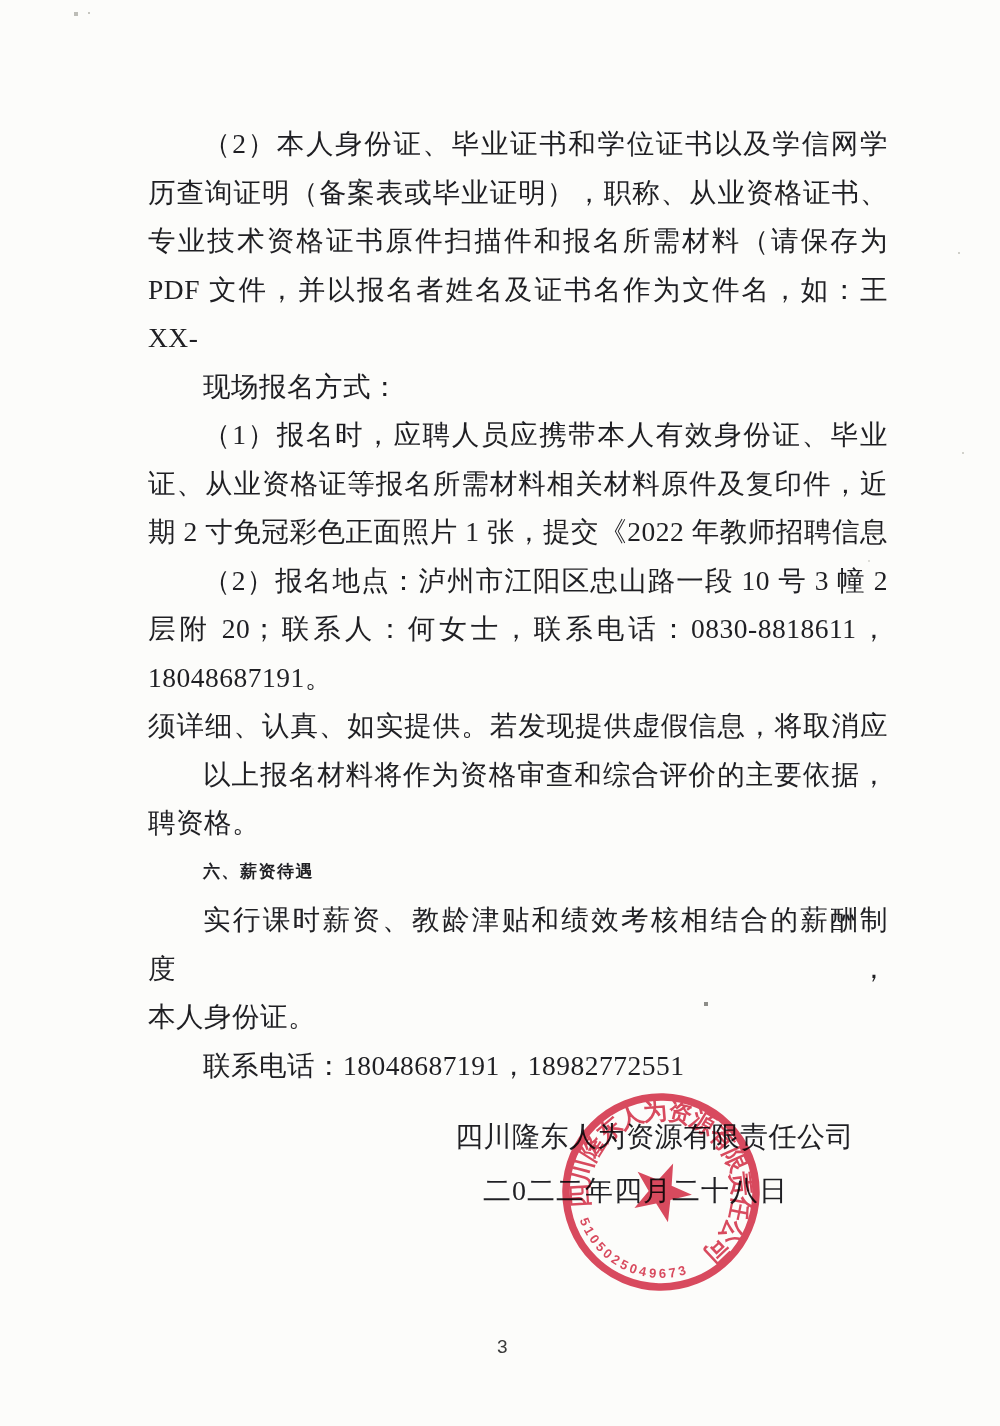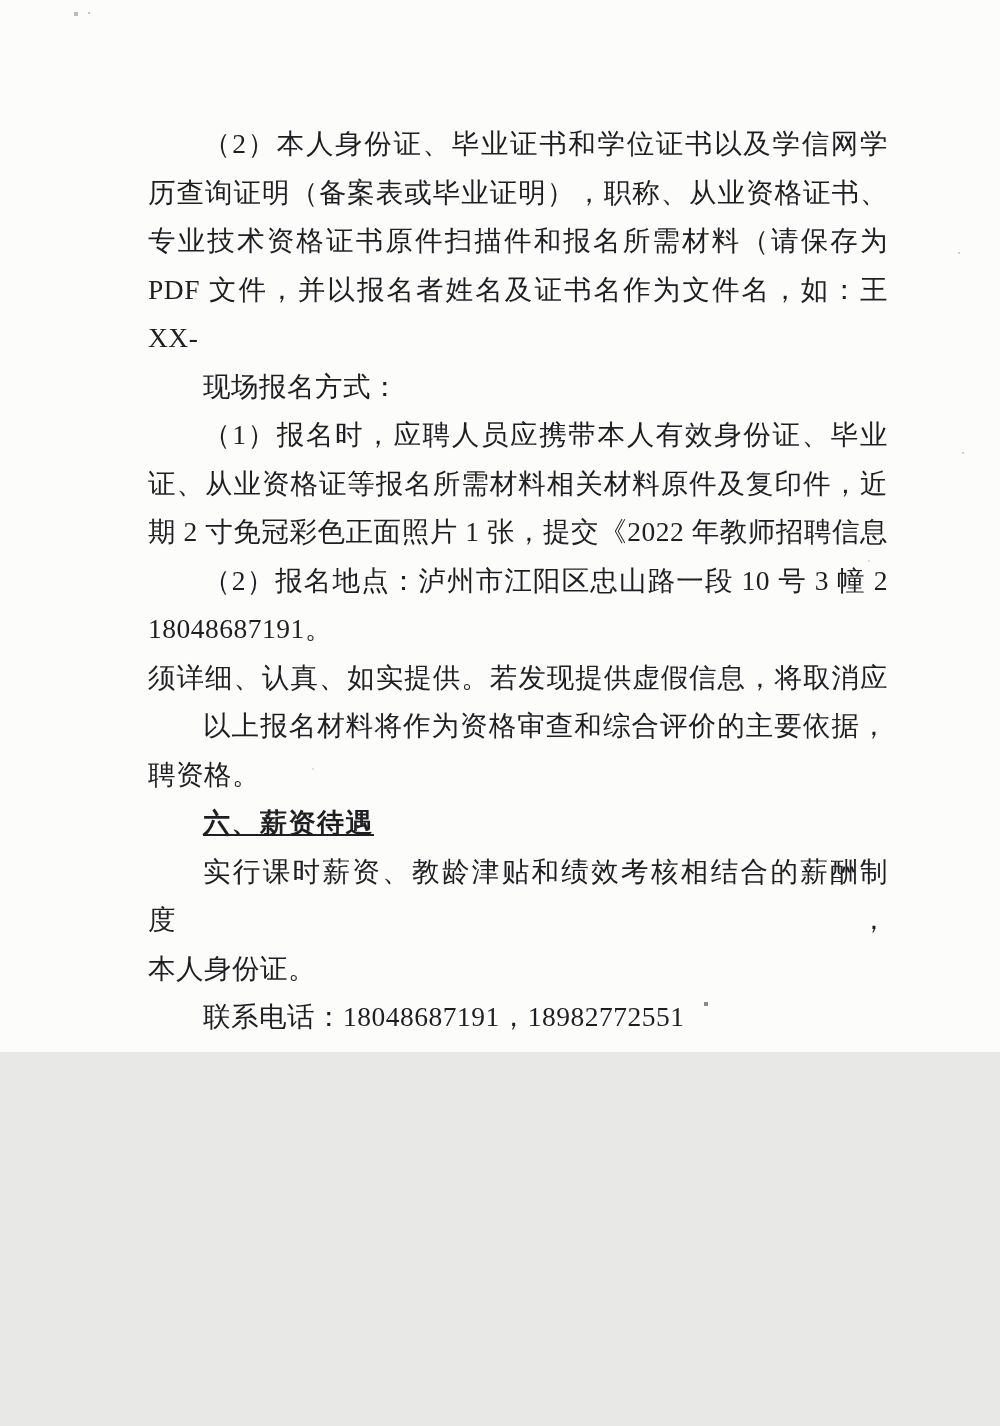--- a/index.html
+++ b/index.html
@@ -1,32 +1,32 @@
 <!DOCTYPE html>
 <html style="--seal-color: #d83b52;"><head>
 <meta charset="utf-8">
 <style>
   html,body{margin:0;padding:0;background:#e8e8e6;}
   .paper{
-    position:relative;width:1000px;height:1052px;margin:0 auto;
+    position:relative;width:1000px;height:1426px;margin:0 auto;
     background:#fcfcfa;overflow:hidden;
     font-family:"Liberation Serif","DejaVu Serif",serif;
   }
   
   .doc-body{position:absolute;left:148px;top:120px;width:740px;}
   .line{
     font-size:27.5px;line-height:48.5px;color:#1f1f23;
     text-align:justify;text-align-last:left;text-justify:inter-character;
     letter-spacing:.5px;
   }
   .line.justify{text-align-last:justify;}
   .line.indent{text-indent:55px;}
   .line.bold{
     font-weight:700;font-family:"Liberation Sans","DejaVu Sans",sans-serif;
-    letter-spacing:1.5px;font-size:27px;text-decoration:underline;
+    letter-spacing:1.5px;font-size:17px;
   }
   
   .sig{position:absolute;color:#1f1f23;font-size:28px;line-height:34px;letter-spacing:.5px;}
   .sig.company{left:455px;top:1120px;}
   .sig.date{left:483px;top:1174px;letter-spacing:1px;}
   
   .attachment{position:absolute;left:145px;top:1256px;font-size:29px;color:#1f1f23;letter-spacing:.5px;}
   .attachment .att-label{margin-right:14px;}
   
   .pageno{
@@ -71,20 +71,21 @@
 
   <div class="line indent justify">（2）本人身份证、毕业证书和学位证书以及学信网学</div>
       <div class="line justify">历查询证明（备案表或毕业证明），职称、从业资格证书、</div>
       <div class="line justify">专业技术资格证书原件扫描件和报名所需材料（请保存为</div>
       <div class="line justify">PDF 文件，并以报名者姓名及证书名作为文件名，如：王 XX-</div>
       <div class="line indent">现场报名方式：</div>
       <div class="line indent justify">（1）报名时，应聘人员应携带本人有效身份证、毕业</div>
       <div class="line justify">证、从业资格证等报名所需材料相关材料原件及复印件，近</div>
       <div class="line justify">期 2 寸免冠彩色正面照片 1 张，提交《2022 年教师招聘信息</div>
       <div class="line indent justify">（2）报名地点：泸州市江阳区忠山路一段 10 号 3 幢 2</div>
+      <div class="line justify">层附 20；联系人：何女士，联系电话：0830-8818611，</div>
       <div class="line">18048687191。</div>
       <div class="line justify">须详细、认真、如实提供。若发现提供虚假信息，将取消应</div>
       <div class="line indent justify">以上报名材料将作为资格审查和综合评价的主要依据，</div>
       <div class="line">聘资格。</div>
       <div class="line indent bold">六、薪资待遇</div>
       <div class="line indent justify">实行课时薪资、教龄津贴和绩效考核相结合的薪酬制度，</div>
       <div class="line">本人身份证。</div>
       <div class="line indent">联系电话：18048687191，18982772551</div>
     </main>
 

